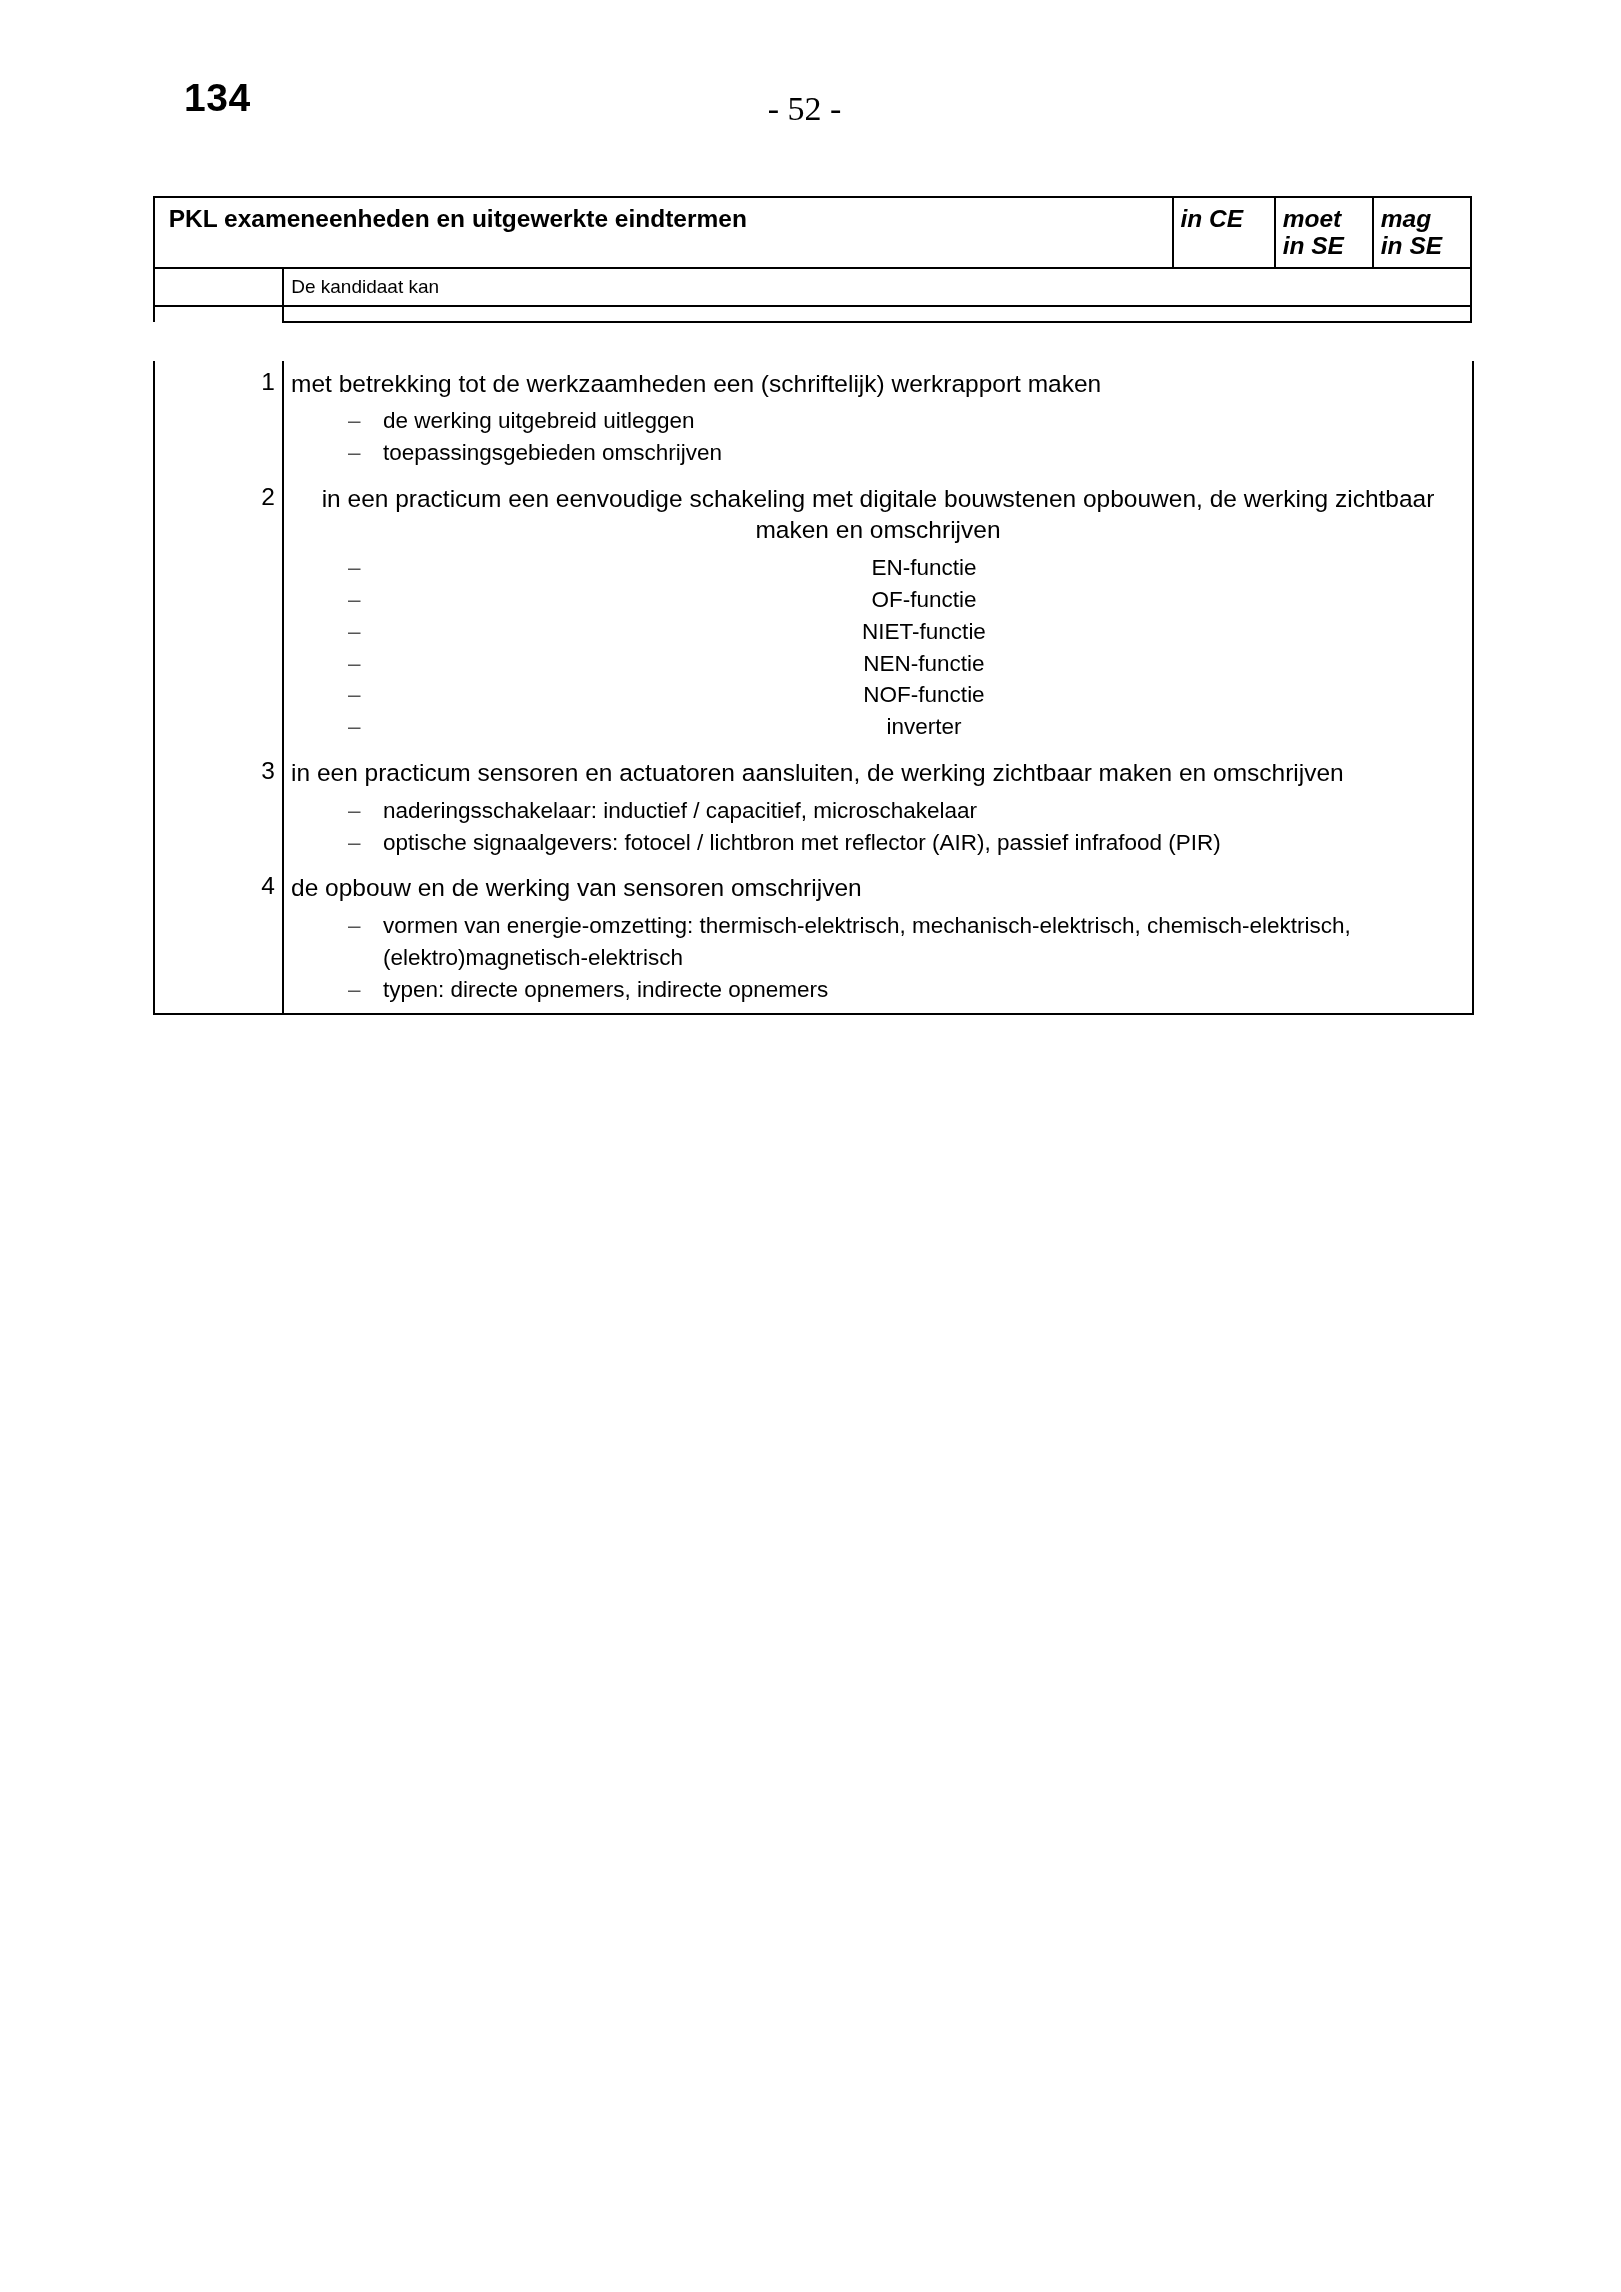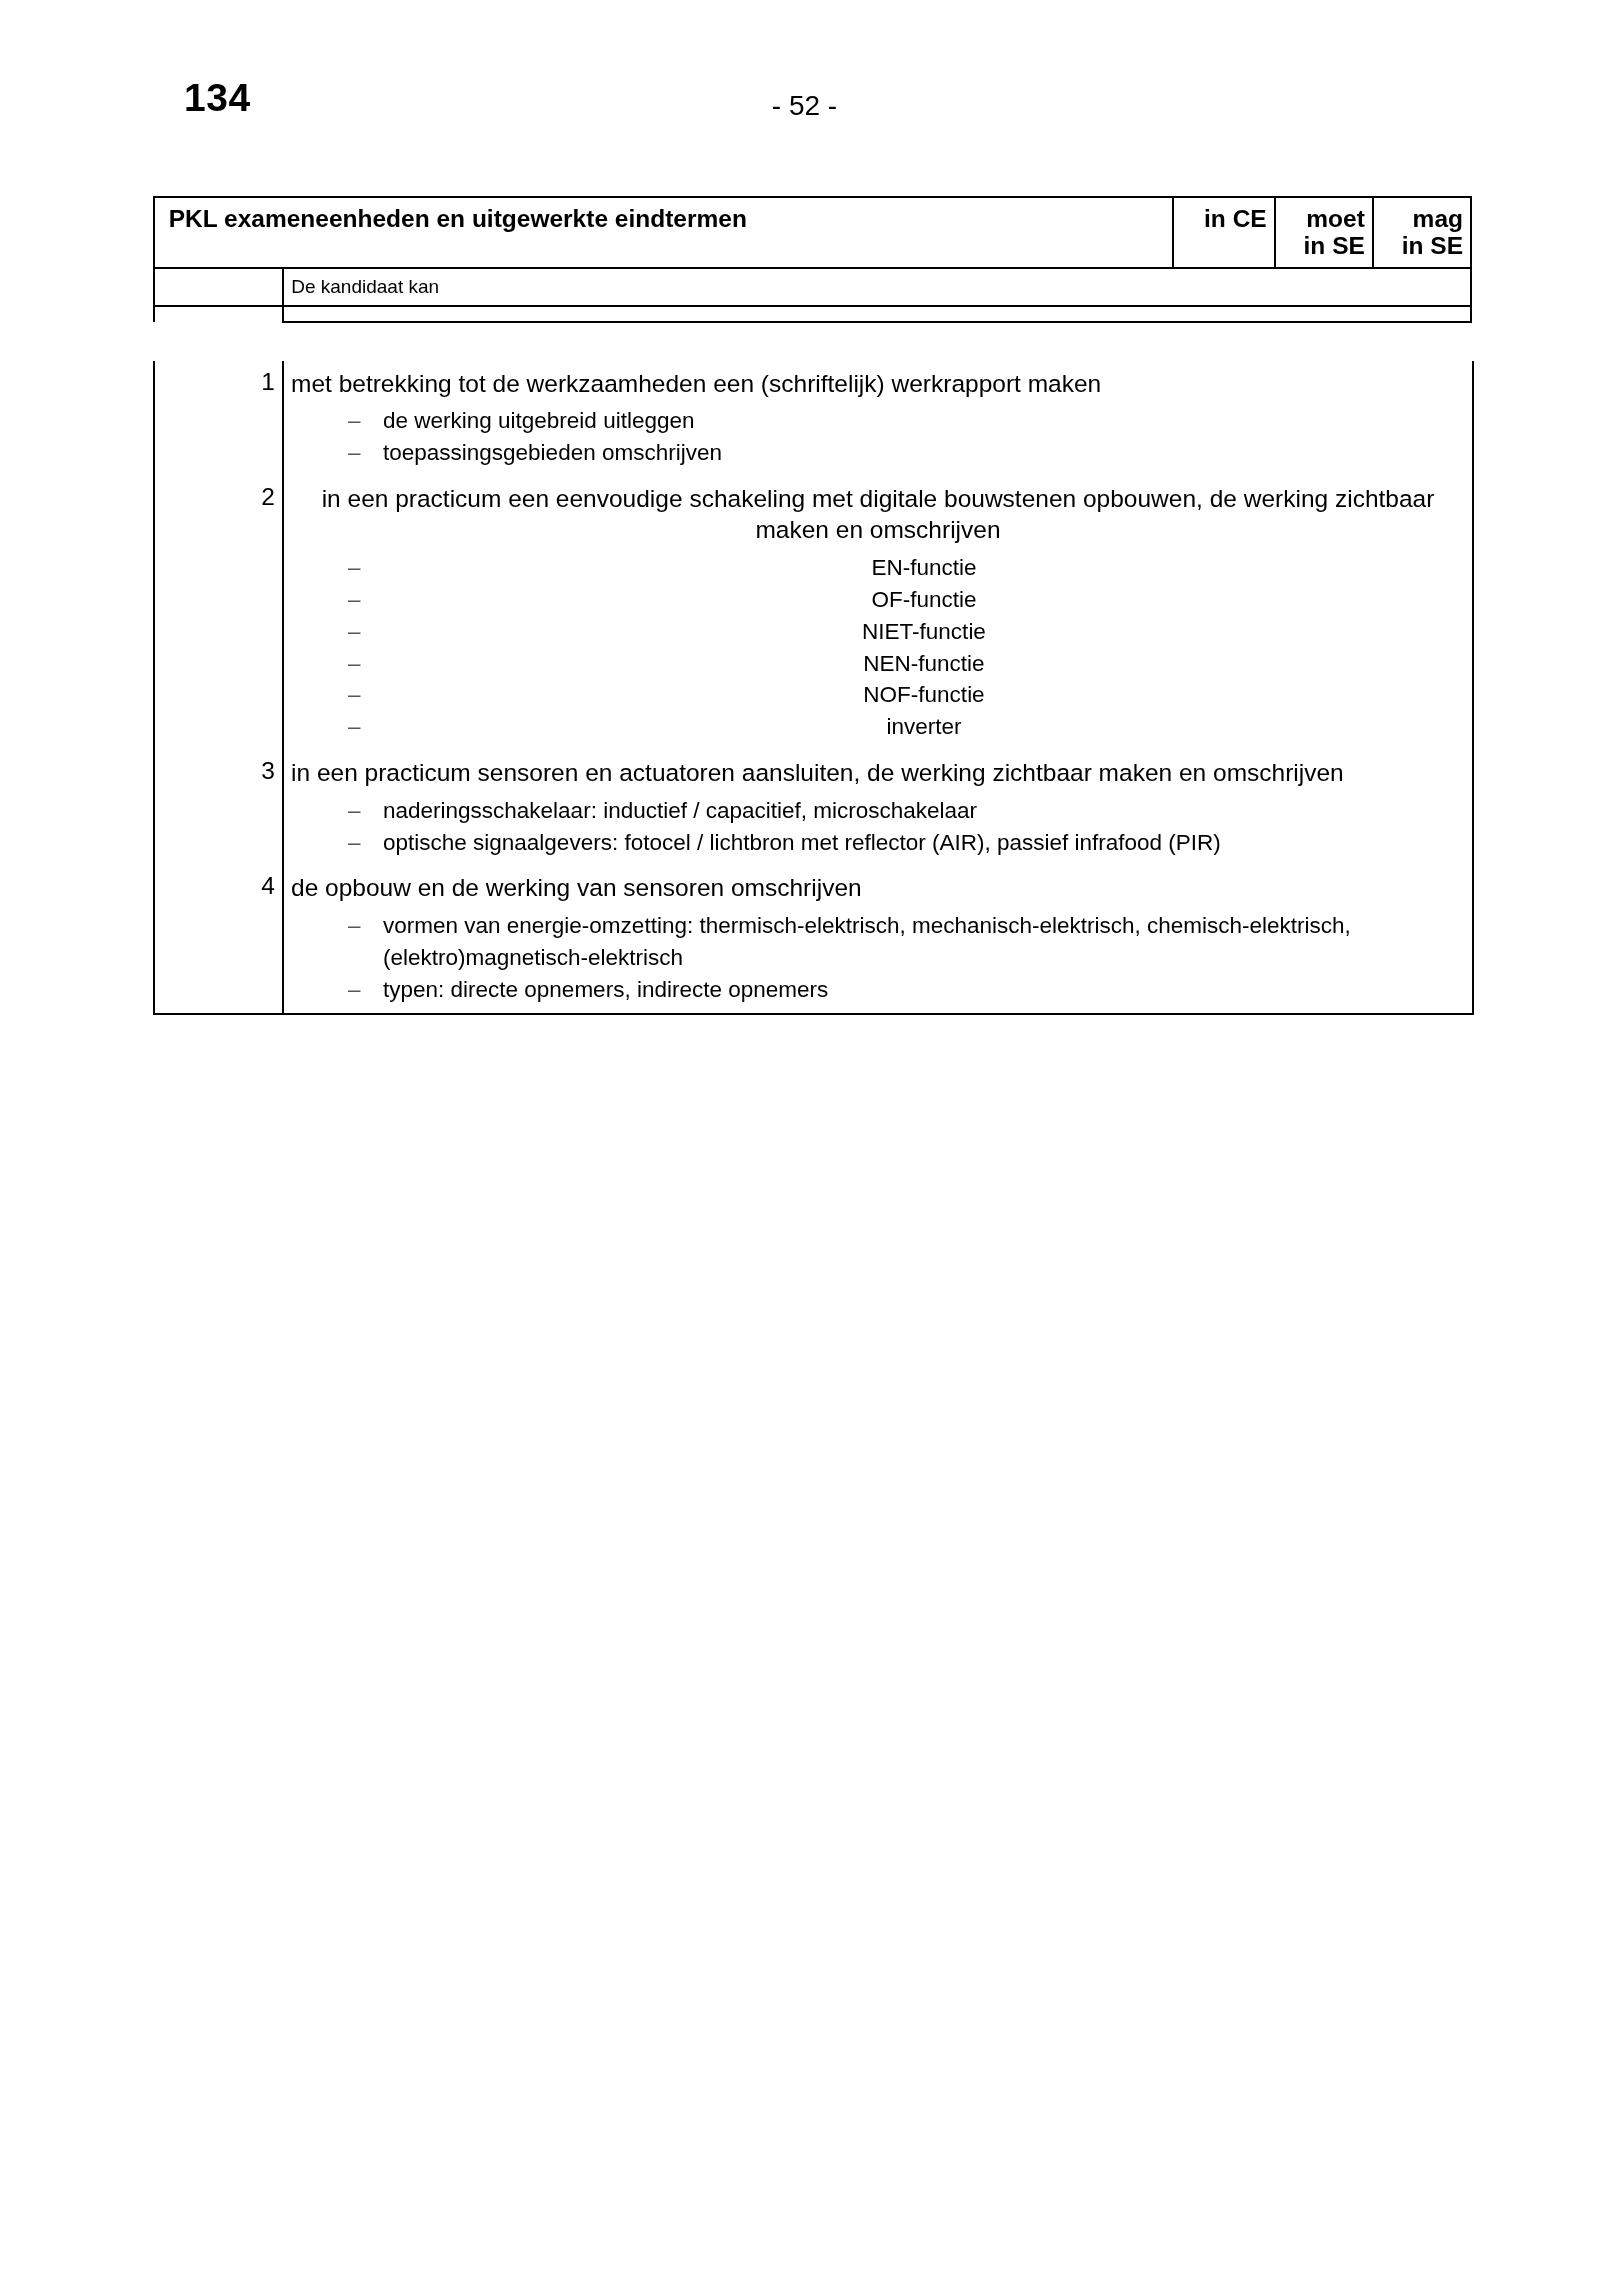--- a/index.html
+++ b/index.html
@@ -27,22 +27,22 @@
     font-size: 39px;
     font-weight: bold;
     letter-spacing: 0.5px;
   }
   .page-number {
     position: absolute;
     left: 0;
     top: 90px;
     width: 1609px;
     text-align: center;
-    font-size: 28px;
-    font-family: Liberation Sans, sans-serif;
+    font-size: 34px;
+    font-family: Liberation Serif, serif;
   }
 
   table.pkl {
     position: absolute;
     left: 153px;
     top: 196px;
     width: 1319px;
     border-collapse: collapse;
     table-layout: fixed;
   }
@@ -63,22 +63,23 @@
     padding: 9.8px 11.8px 11.8px 11.8px;
     vertical-align: middle;
   }
   .hdr .title-cell {
     padding-left: 13.7px;
     text-align: left;
   }
   .hdr .ce-cell,
   .hdr .moet-cell,
   .hdr .mag-cell {
-    text-align: right;
+    text-align: left;
     line-height: 1.12;
+    font-style: italic;
   }
 
   .code-cell {
     font-size: 24.5px;
     padding: 11.8px 9.8px 11.8px 13.7px;
   }
   .label-cell {
     font-size: 24.5px;
     padding: 11.8px 9.8px 11.8px 13.7px;
   }

